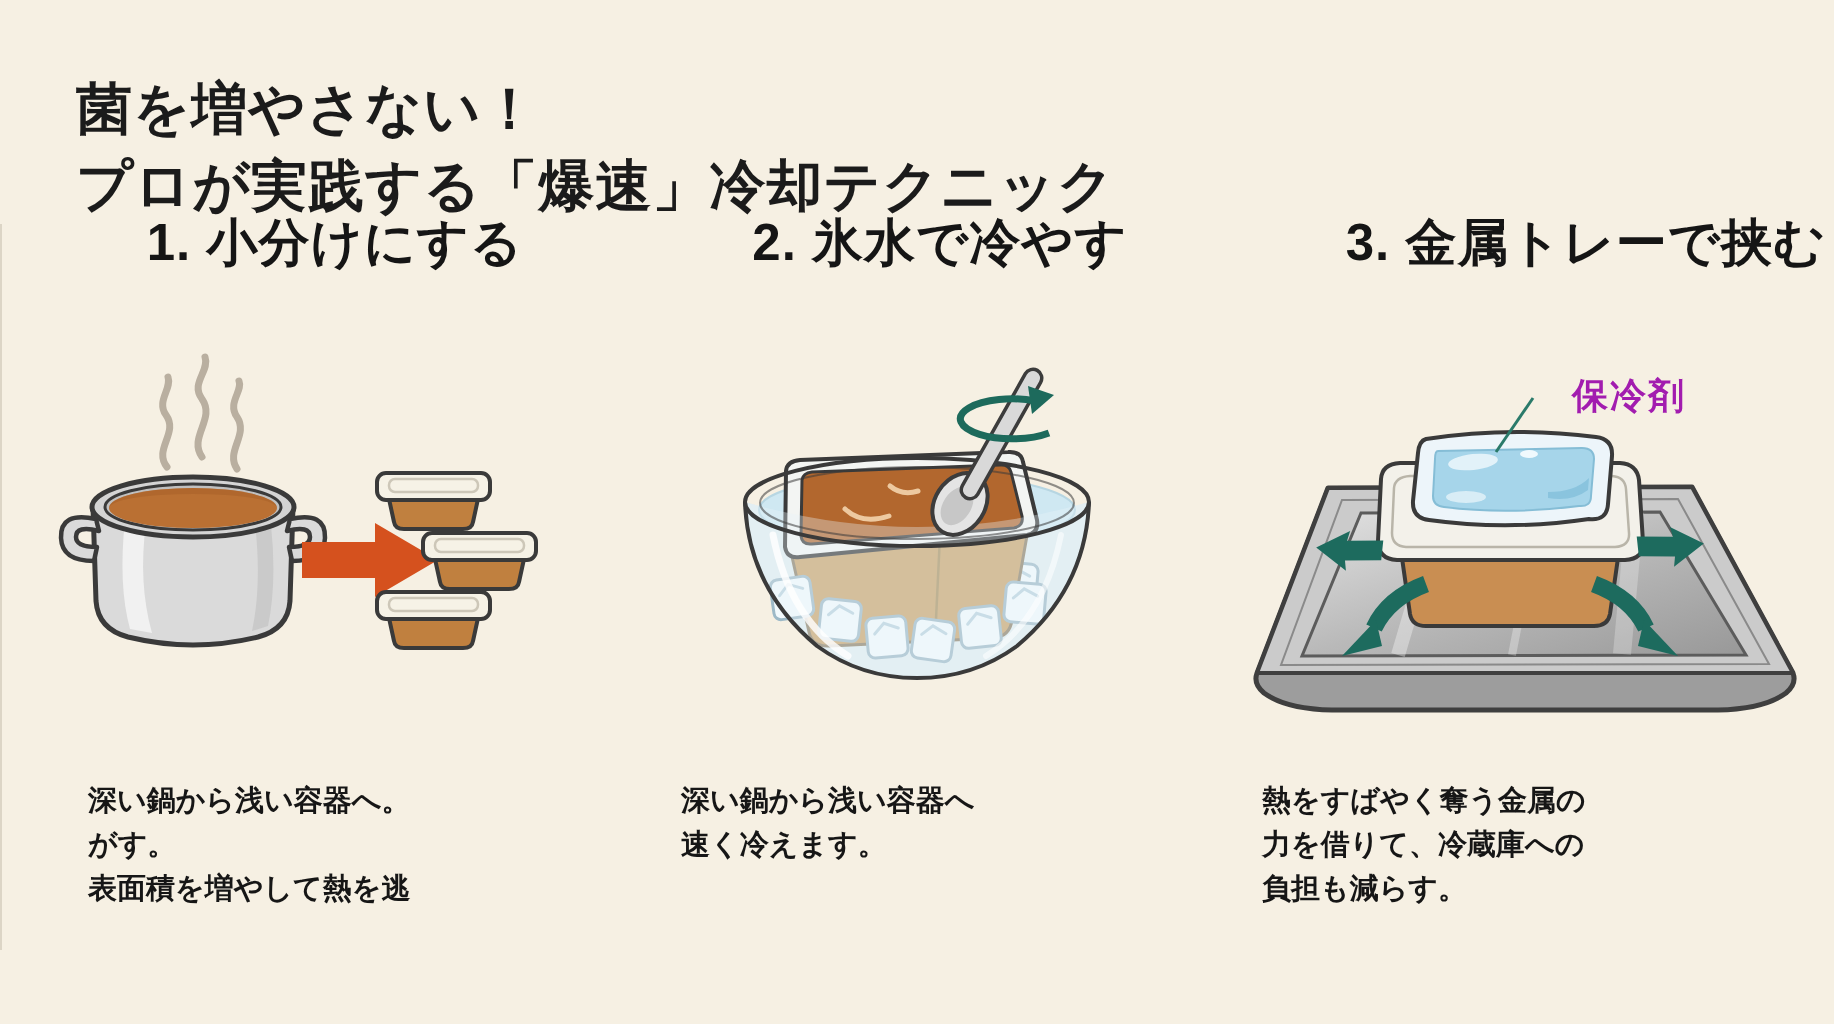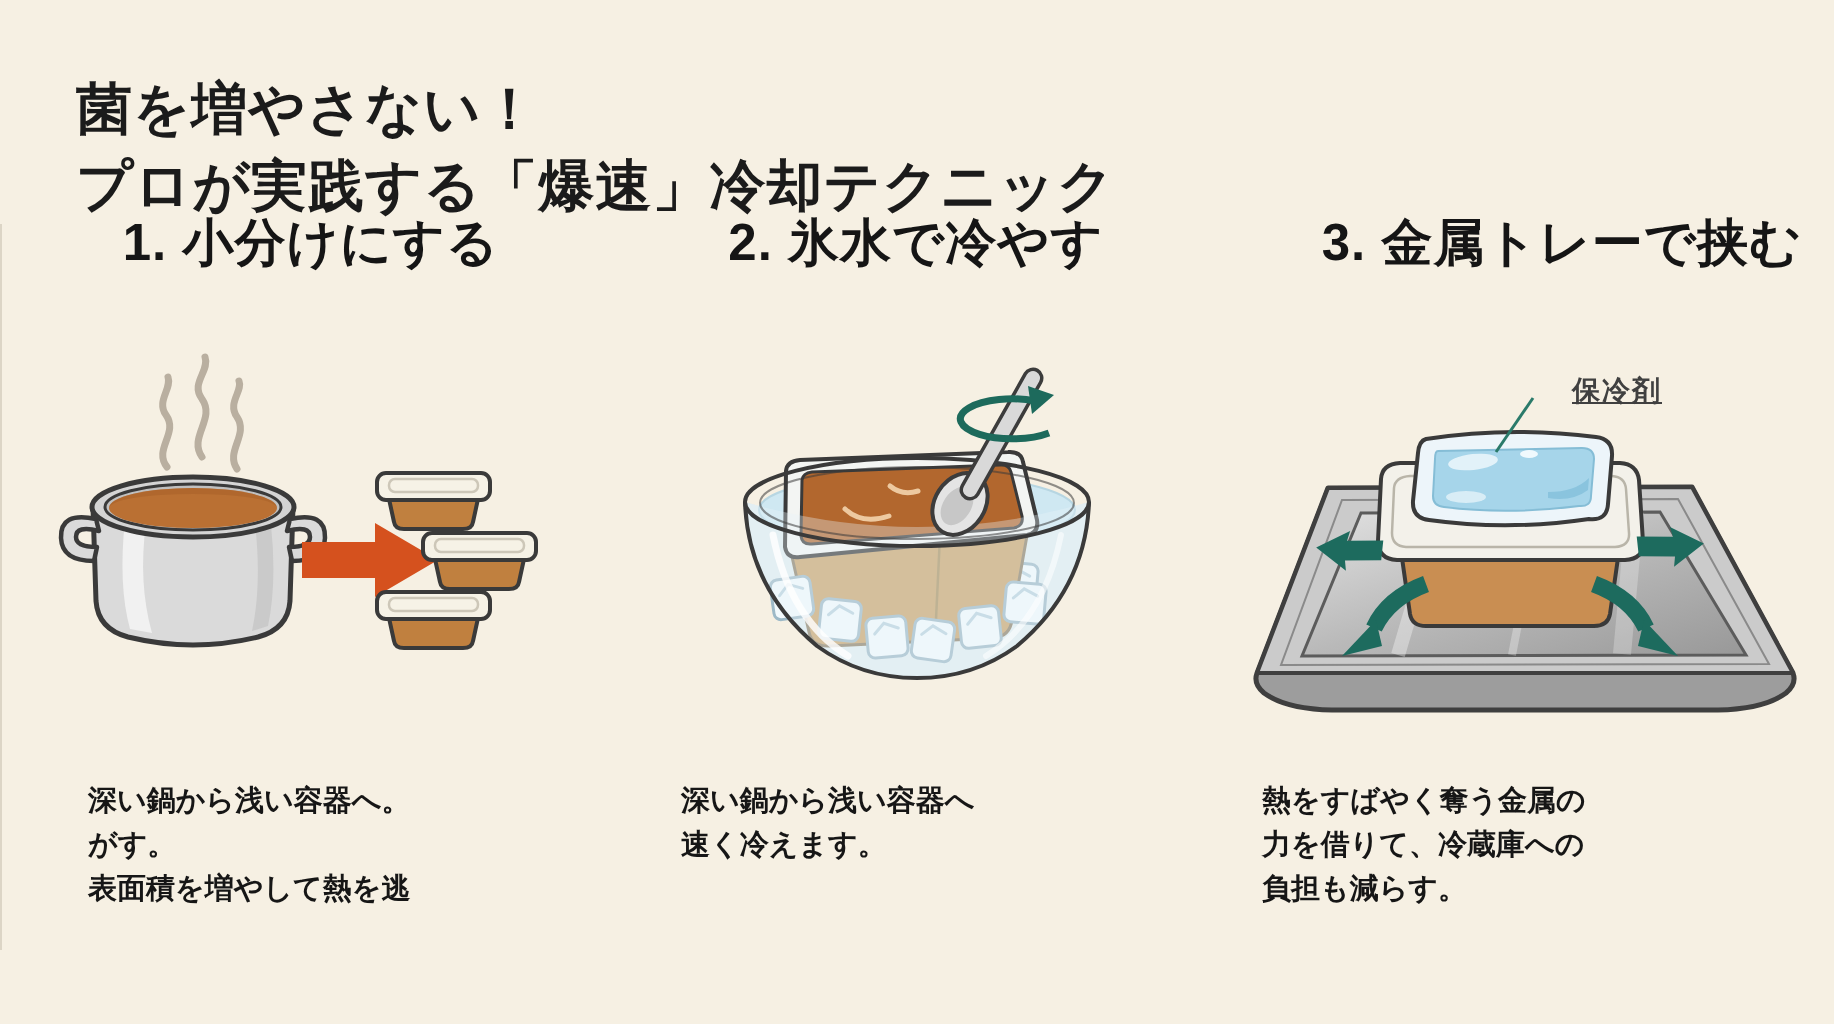--- a/index.html
+++ b/index.html
@@ -13,39 +13,39 @@
     position:absolute;left:76px;top:54px;
     font-size:56px;font-weight:900;line-height:1.37;letter-spacing:1px;
     color:#1b1b1b;
     margin-top:17px;
   }
   .divider{
     position:absolute;top:224px;width:2px;height:726px;background:#dcd5c6;
   }
   .step-heading{
     position:absolute;top:212px;font-size:51px;font-weight:900;
-    line-height:1.2;text-align:center;color:#151515;letter-spacing:1px;
+    line-height:1.2;text-align:center;color:#151515;letter-spacing:1px;padding-left:24px;
   }
   #heading-1{left:0;width:622px;}
   #heading-2{left:622px;width:588px;}
   #heading-3{left:1250px;width:624px;}
   .illustration{position:absolute;}
   #illus-1{left:30px;top:295px;width:560px;height:400px;}
   #illus-2{left:640px;top:290px;width:560px;height:440px;}
   #illus-3{left:1230px;top:290px;width:580px;height:450px;}
   .step-desc{
     position:absolute;top:778px;font-size:29px;font-weight:700;
     line-height:1.52;color:#161616;
   }
   #desc-1{left:88px;}
   #desc-2{left:681px;}
   #desc-3{left:1262px;}
   .callout-label{
     position:absolute;left:1572px;top:372px;
-    font-size:28px;font-weight:900;color:#404040;letter-spacing:2px;text-decoration:underline;
+    font-size:36px;font-weight:900;color:#a21caf;letter-spacing:2px;
   }
 </style>
 </head>
 <body>
 
 <div class="canvas">
 
   <div class="title">
     <div>菌を増やさない！</div>
     <div>プロが実践する「爆速」冷却テクニック</div>

